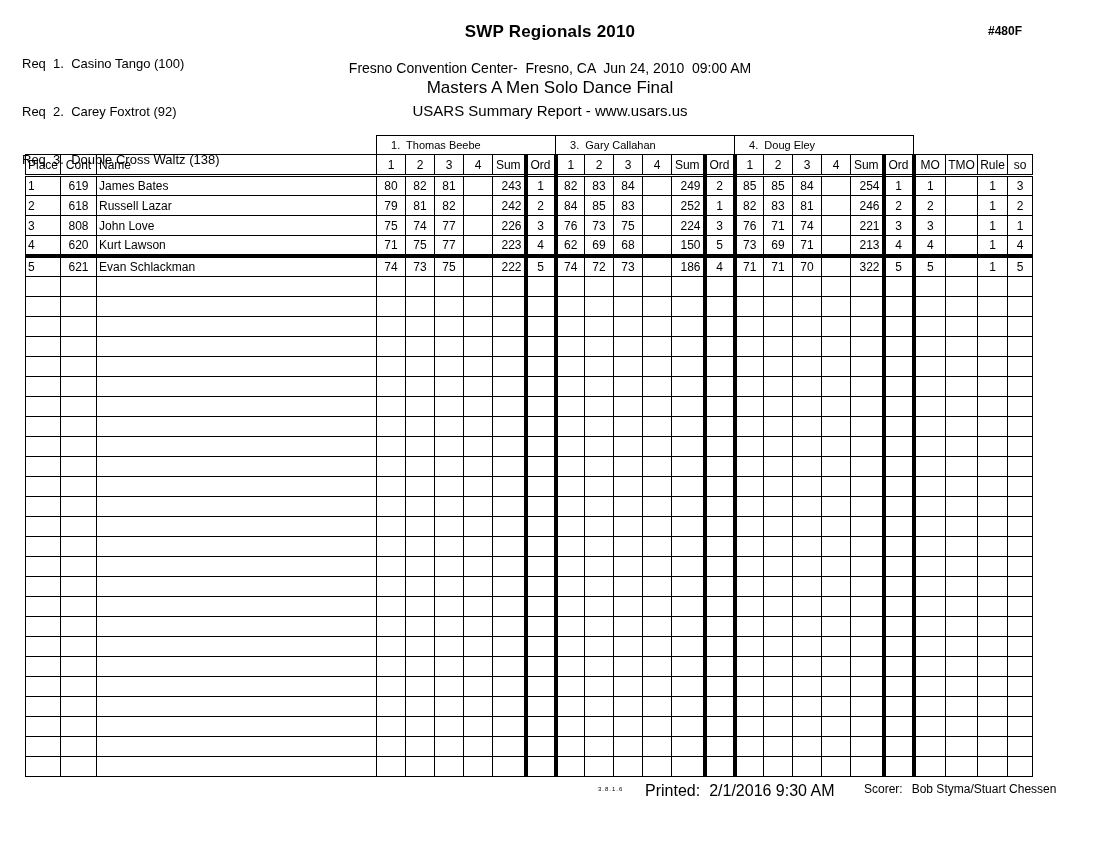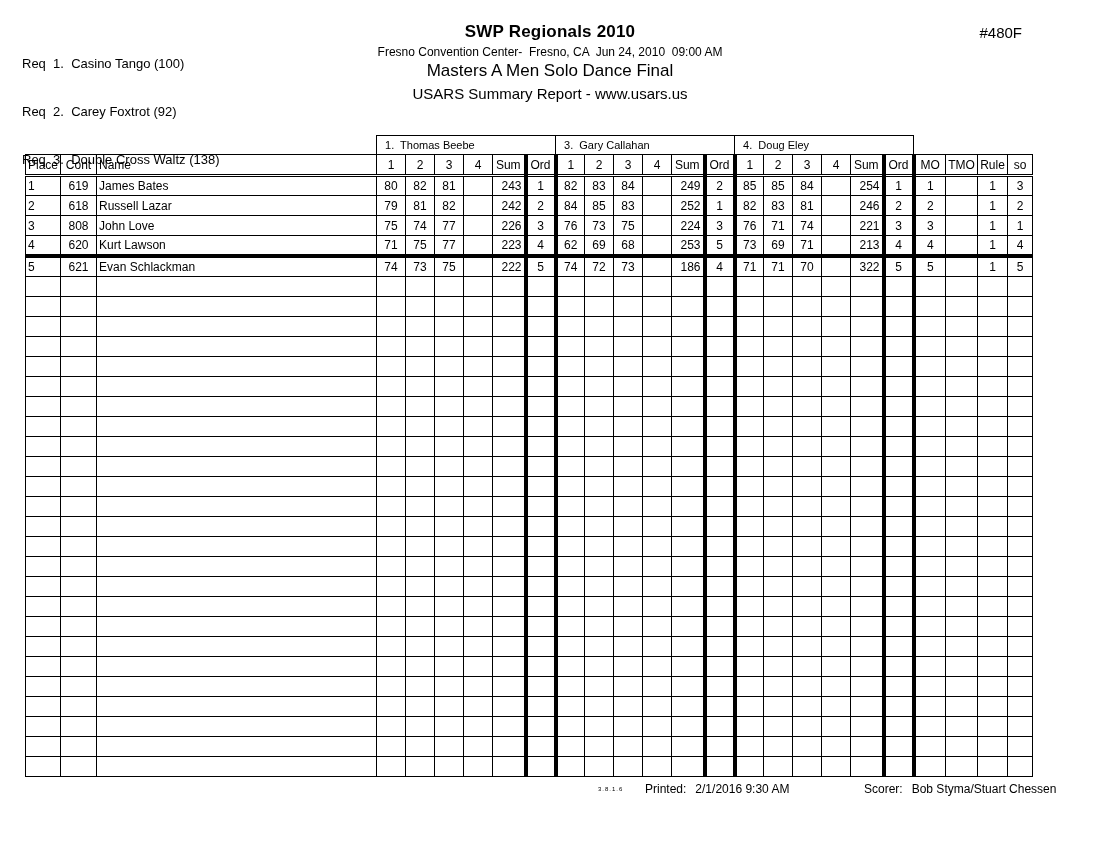--- a/index.html
+++ b/index.html
@@ -4,42 +4,42 @@
 <style>
   html,body{margin:0;padding:0;}
   body{
     width:1100px;height:850px;position:relative;background:#ffffff;
     font-family:"Liberation Sans",sans-serif;color:#000;
     -webkit-font-smoothing:none;
   }
   .req-block{position:absolute;left:22px;top:24px;font-size:13px;line-height:16px;white-space:pre;}
   .center-head{position:absolute;left:0;top:22px;width:1100px;text-align:center;}
   .title{font-size:17px;font-weight:bold;letter-spacing:.2px;}
-  .venue{font-size:12px;margin-top:3px;white-space:pre;}
+  .venue{font-size:14px;margin-top:18px;white-space:pre;}
   .event{font-size:17px;font-weight:normal;margin-top:2px;}
   .report{font-size:15px;margin-top:4px;}
-  .heat{position:absolute;right:78px;top:24px;font-size:15px;font-weight:normal;}
+  .heat{position:absolute;right:78px;top:24px;font-size:12px;font-weight:bold;}
 
   table.score{position:absolute;left:25px;top:135px;border-collapse:collapse;table-layout:fixed;}
   table.score th, table.score td{
     border:1px solid #000;height:20px;padding:0 2px;font-size:12px;font-weight:normal;
     overflow:hidden;white-space:nowrap;box-sizing:border-box;line-height:18px;
   }
   tr.band td{height:16px;border:none;font-size:11px;}
-  tr.band td.jbox{border:1px solid #000;text-align:left;padding-left:8px;white-space:pre;}
+  tr.band td.jbox{border:1px solid #000;text-align:left;padding-left:14px;white-space:pre;}
   tr.hdr th{height:21px;border-bottom:3px double #000;}
   .l{text-align:left;padding-left:6px;}
   .c{text-align:center;}
   .r{text-align:right;padding-right:3px;}
   .thick{border-left:4px solid #000 !important;border-right:4px solid #000 !important;}
   .bold{font-weight:bold;}
   tr.cut td{border-bottom:4px solid #000;}
 
   .footer-version{position:absolute;left:598px;top:786px;font-size:6px;letter-spacing:1px;}
-  .footer-printed{position:absolute;left:645px;top:782px;font-size:12px;}
+  .footer-printed{position:absolute;left:645px;top:782px;font-size:16px;}
   .footer-scorer{position:absolute;left:864px;top:782px;font-size:12px;}
   .flabel{margin-right:9px;}
 </style>
 </head>
 <body>
 
 <div class="req-block">
   <div>Req  1.  Casino Tango (100)</div>
   <div>Req  2.  Carey Foxtrot (92)</div>
   <div>Req  3.  Double Cross Waltz (138)</div>
@@ -207,21 +207,21 @@
         <td class="c">71</td>
         <td class="c">75</td>
         <td class="c">77</td>
         <td class="c"></td>
         <td class="r">223</td>
         <td class="c thick bold">4</td>
         <td class="c">62</td>
         <td class="c">69</td>
         <td class="c">68</td>
         <td class="c"></td>
-        <td class="r">253</td>
+        <td class="r">150</td>
         <td class="c thick bold">5</td>
         <td class="c">73</td>
         <td class="c">69</td>
         <td class="c">71</td>
         <td class="c"></td>
         <td class="r">213</td>
         <td class="c thick bold">4</td>
         <td class="c">4</td>
         <td class="c"></td>
         <td class="c">1</td>

